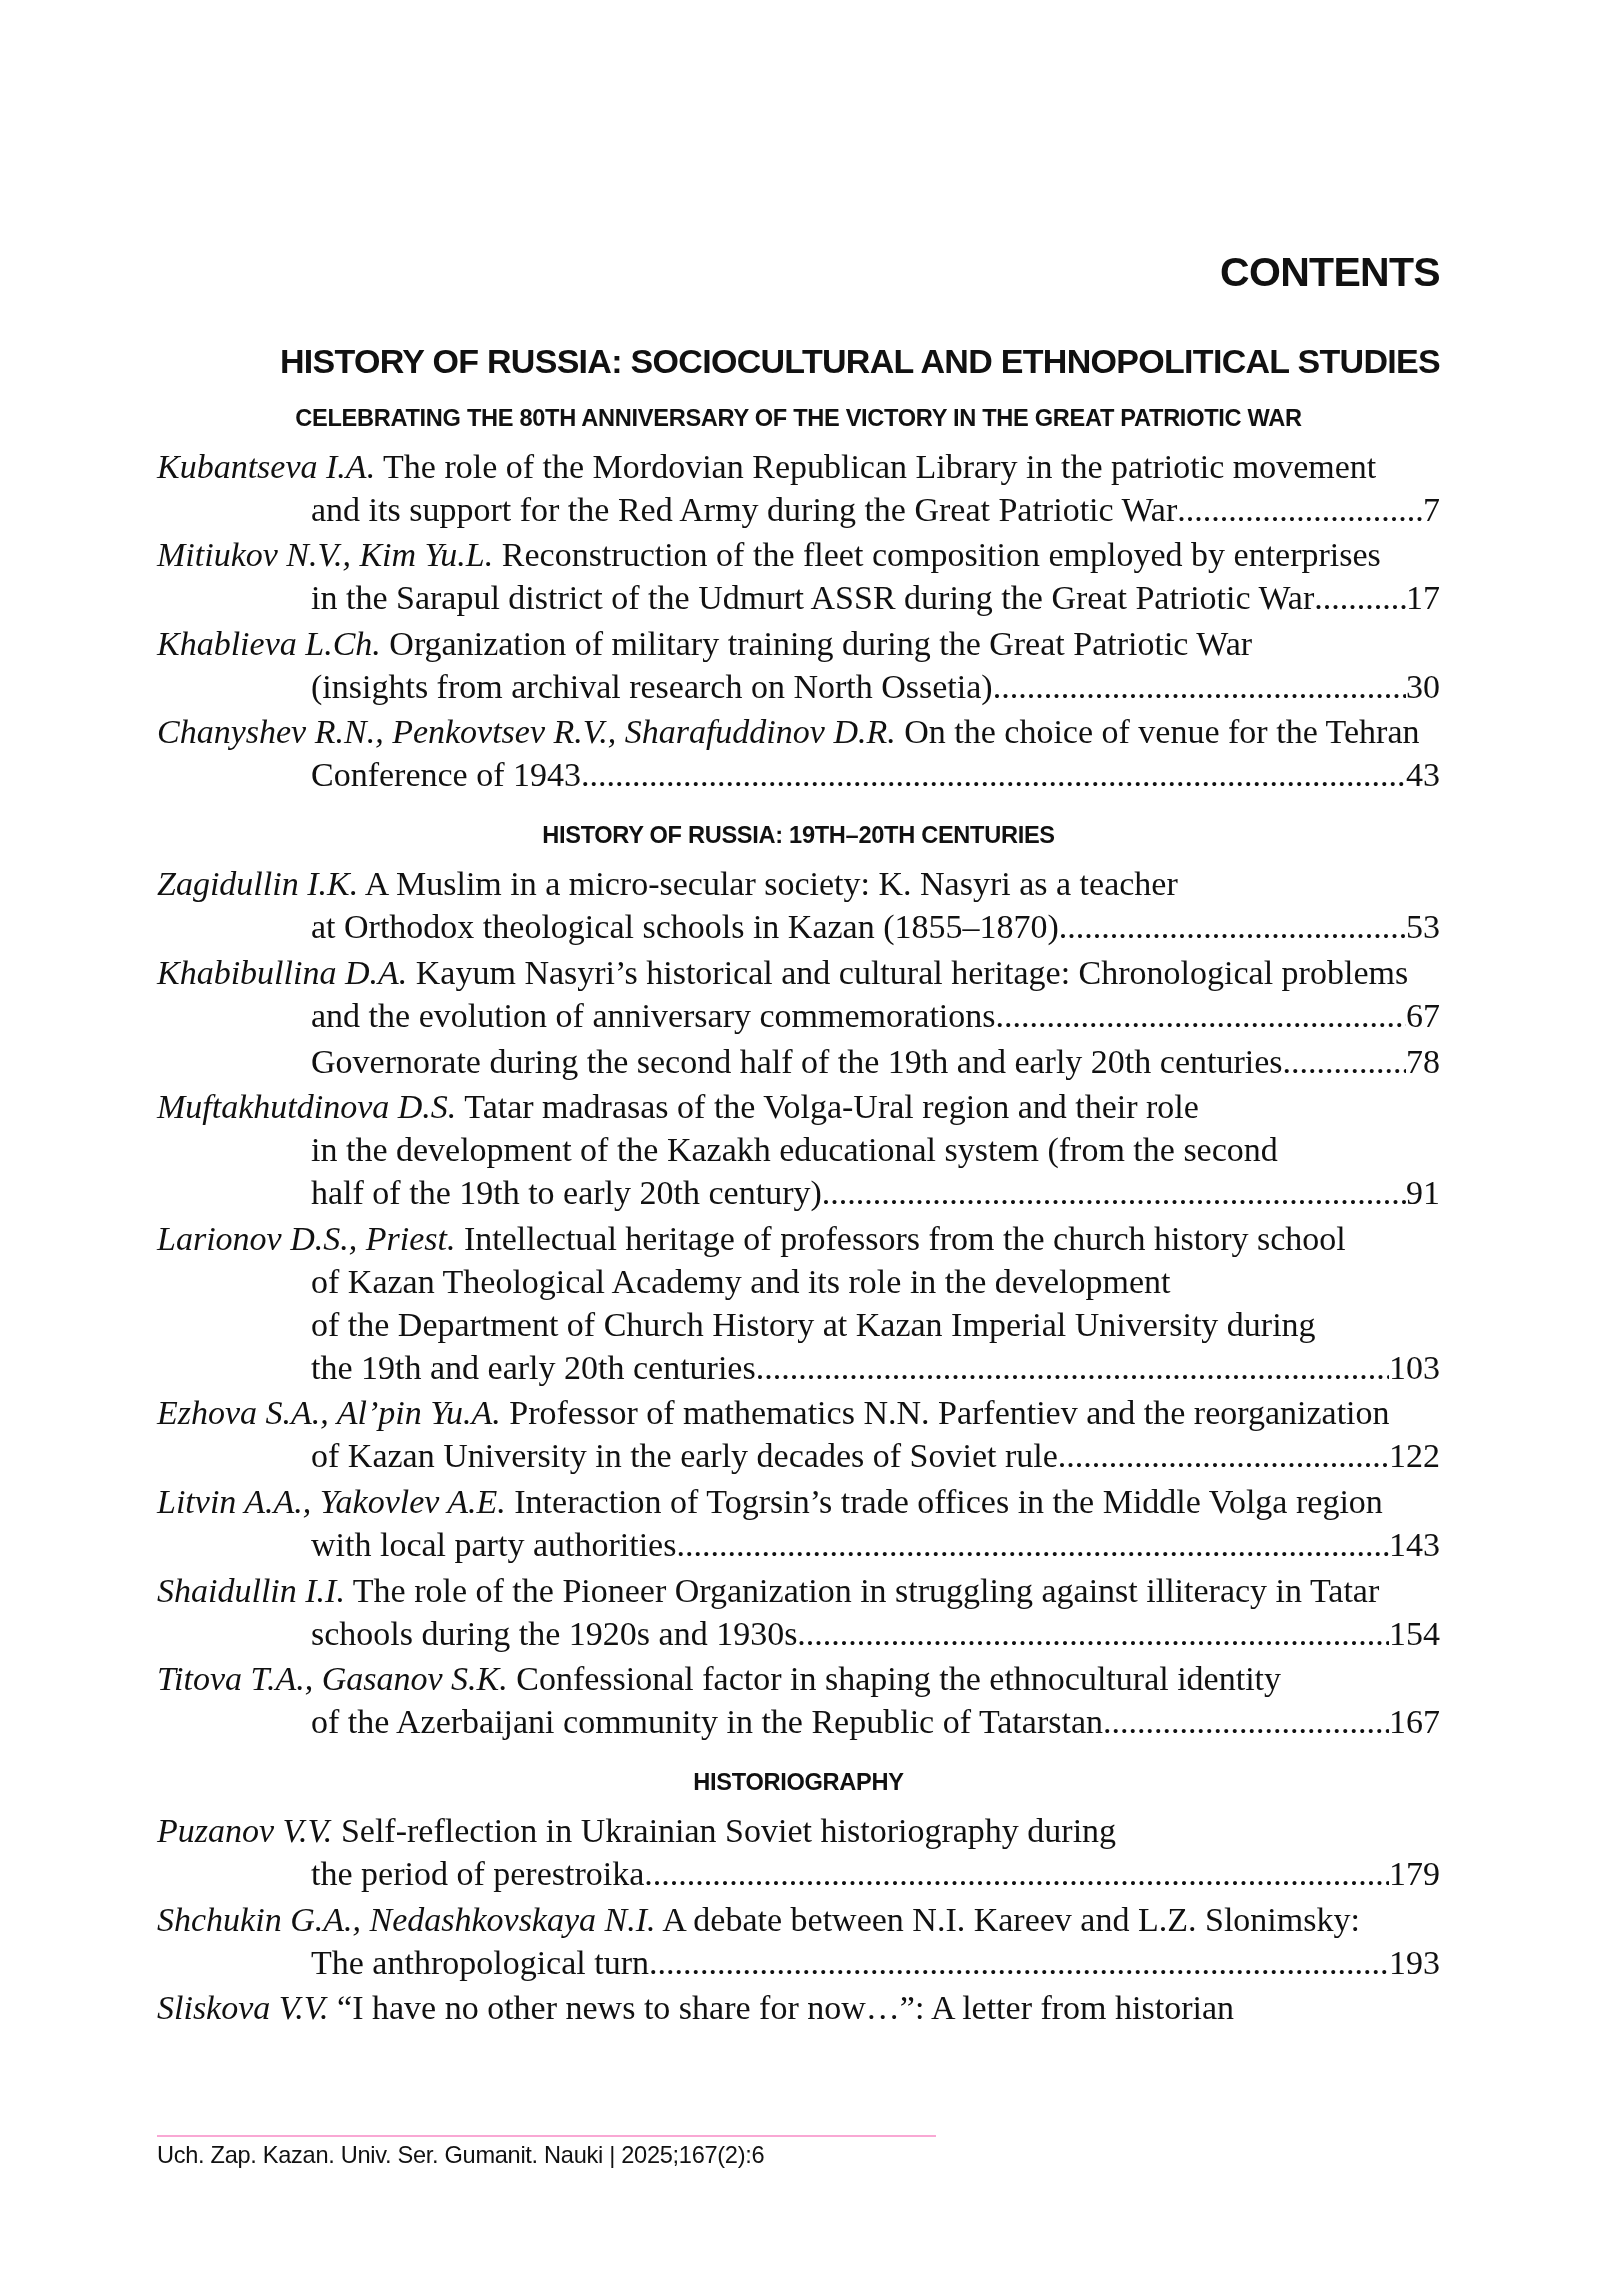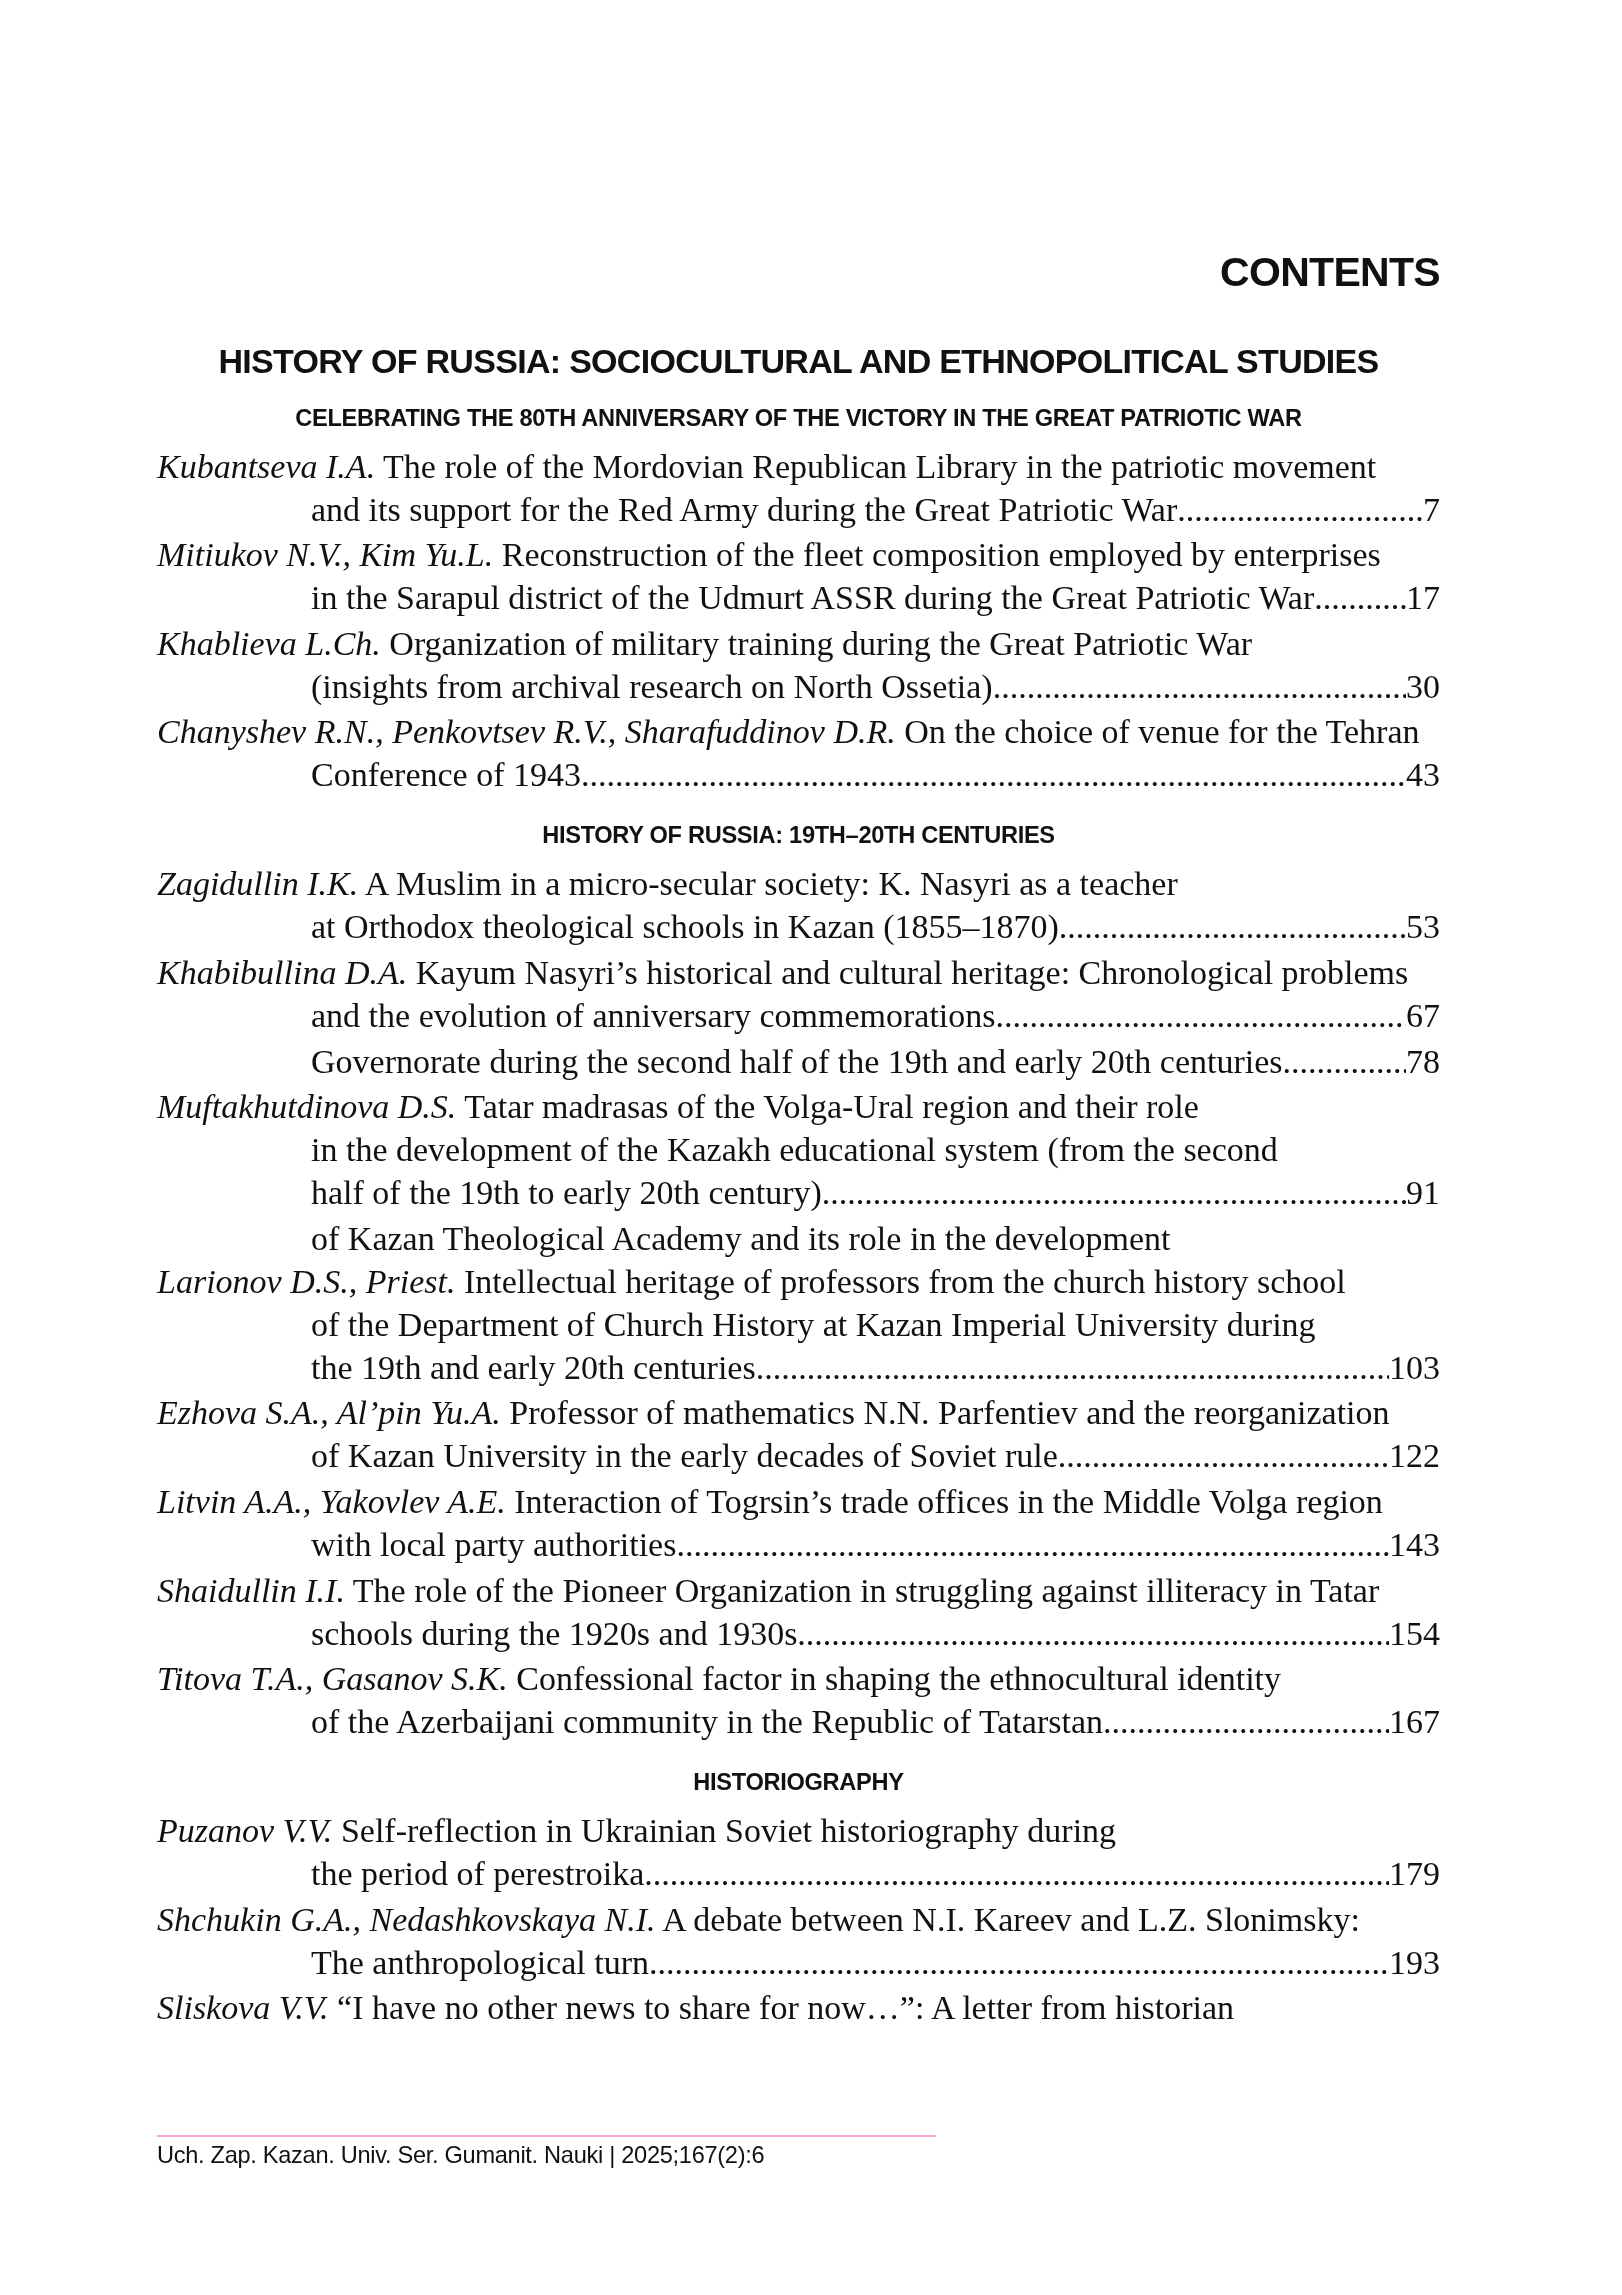--- a/index.html
+++ b/index.html
@@ -4,21 +4,21 @@
 <style>
   html, body { margin: 0; padding: 0; background: #ffffff; }
   body { width: 1623px; height: 2295px; position: relative; overflow: hidden; color: #111; }
   .page { position: absolute; left: 157px; top: 249px; width: 1283px; }
   .contents-title {
     font-family: "Liberation Sans", sans-serif; font-weight: bold; font-size: 41px;
     text-align: right; letter-spacing: -0.7px; margin: 0 0 46px 0;
   }
   .section-title {
     font-family: "Liberation Sans", sans-serif; font-weight: bold; font-size: 34px;
-    text-align: center; letter-spacing: -0.7px; margin: 0 0 23.6px 0; white-space: nowrap;
+    text-align: right; letter-spacing: -0.7px; margin: 0 0 23.6px 0; white-space: nowrap;
   }
   .subsection-title {
     font-family: "Liberation Sans", sans-serif; font-weight: bold; font-size: 23.6px;
     text-align: center; letter-spacing: -0.3px; margin: 0 0 13px 0; white-space: nowrap;
   }
   .subsection-title.gap { margin-top: 26px; }
   .entry {
     font-family: "Liberation Serif", serif; font-size: 34px; line-height: 43px;
     margin-bottom: 2.6px;
   }
@@ -105,22 +105,22 @@
       <div class="entry">
         <span class="line"><span class="auth">Muftakhutdinova D.S.</span> <span>Tatar madrasas of the Volga-Ural region and their role</span></span>
         <span class="line cont"><span>in the development of the Kazakh educational system (from the second</span></span>
         <span class="line last">
           <span class="txt">half of the 19th to early 20th century)</span>
           <span class="dots"></span>
           <span class="pg">91</span>
         </span>
       </div>
       <div class="entry">
+        <span class="line"><span class="auth">Larionov D.S., Priest.</span> <span>Intellectual heritage of professors from the church history school</span></span>
         <span class="line cont"><span>of Kazan Theological Academy and its role in the development</span></span>
-        <span class="line"><span class="auth">Larionov D.S., Priest.</span> <span>Intellectual heritage of professors from the church history school</span></span>
         <span class="line cont"><span>of the Department of Church History at Kazan Imperial University during</span></span>
         <span class="line last">
           <span class="txt">the 19th and early 20th centuries</span>
           <span class="dots"></span>
           <span class="pg">103</span>
         </span>
       </div>
       <div class="entry">
         <span class="line"><span class="auth">Ezhova S.A., Al’pin Yu.A.</span> <span>Professor of mathematics N.N. Parfentiev and the reorganization</span></span>
         <span class="line last">

